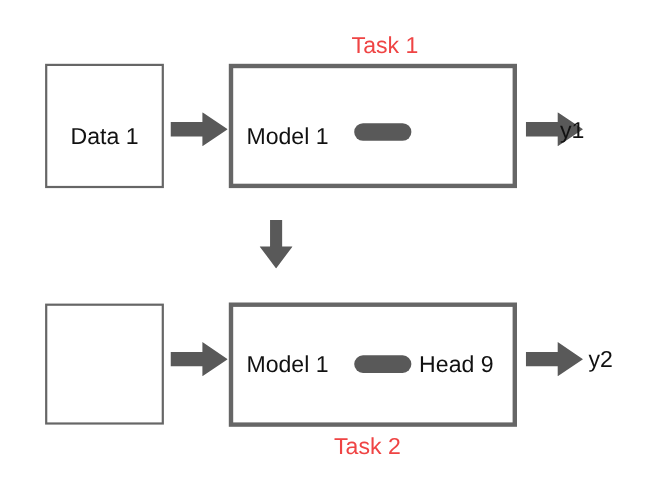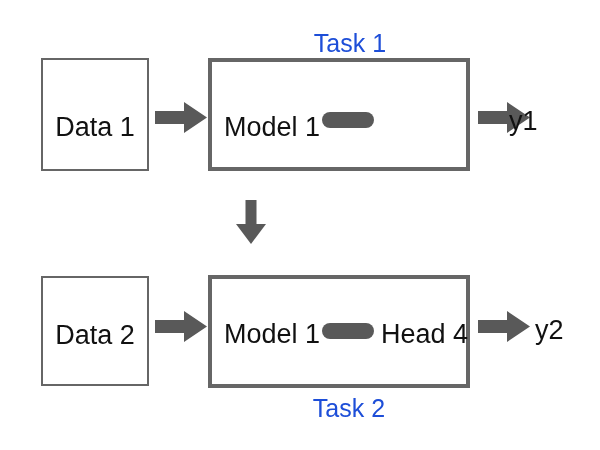--- a/index.html
+++ b/index.html
@@ -21,35 +21,35 @@
     position: absolute;
     background: #ffffff;
     box-sizing: border-box;
   }
   .box-thin  { border: 2px solid #666666; }
   .box-thick { border: 4px solid #666666; }
 
   
   .label {
     position: absolute;
-    color: #1d4ed8;
-    font-size: 25px;
+    color: #ef4444;
+    font-size: 21px;
     line-height: 1;
     white-space: nowrap;
   }
   .label-center {
     text-align: center;
     transform: translateX(-50%);
   }
 
   
   .box-text {
     position: absolute;
     color: #111111;
-    font-size: 27px;
+    font-size: 21px;
     line-height: 1;
     white-space: nowrap;
   }
 
   
   .arrow-right {
     position: absolute;
   }
   .arrow-right svg, .arrow-down svg { display: block; }
 
@@ -94,39 +94,38 @@
   <div class="box-text" style="left:509px; top:108px;">y1</div>
 
   <div class="arrow-down" style="left:236px; top:200px;">
     <svg width="30" height="44" viewBox="0 0 30 44">
       <polygon points="9.5,0 20.5,0 20.5,24 30,24 15,44 0,24 9.5,24" fill="#595959"></polygon>
     </svg>
   </div>
 
 
   <div class="box box-thin" style="left:41px; top:276px; width:108px; height:110px;"></div>
-  <div class="box-text" style="left:95px; top:322px; transform:translate(-50%,0);">Data 2</div>
 
   <div class="arrow-right" style="left:155px; top:311px;">
     <svg width="52" height="31" viewBox="0 0 52 31">
       <polygon points="0,9 29,9 29,0 52,15.5 29,31 29,22 0,22" fill="#595959"></polygon>
     </svg>
   </div>
 
   <div class="box box-thick" style="left:208px; top:275px; width:262px; height:113px;"></div>
 
   <div class="box-text" style="left:224px; top:321px;">Model 1</div>
 
   <div class="pill" style="left:322px; top:323px; width:52px; height:16px;"></div>
 
-  <div class="box-text" style="left:381px; top:321px;">Head 4</div>
+  <div class="box-text" style="left:381px; top:321px;">Head 9</div>
 
   <div class="arrow-right" style="left:478px; top:311px;">
     <svg width="52" height="31" viewBox="0 0 52 31">
       <polygon points="0,9 29,9 29,0 52,15.5 29,31 29,22 0,22" fill="#595959"></polygon>
     </svg>
   </div>
 
   <div class="box-text" style="left:535px; top:317px;">y2</div>
 
-  <div class="label label-center" style="left:349px; top:396px;">Task 2</div>
+  <div class="label label-center" style="left:334px; top:396px;">Task 2</div>
 
 </div>
 
 </body></html>

